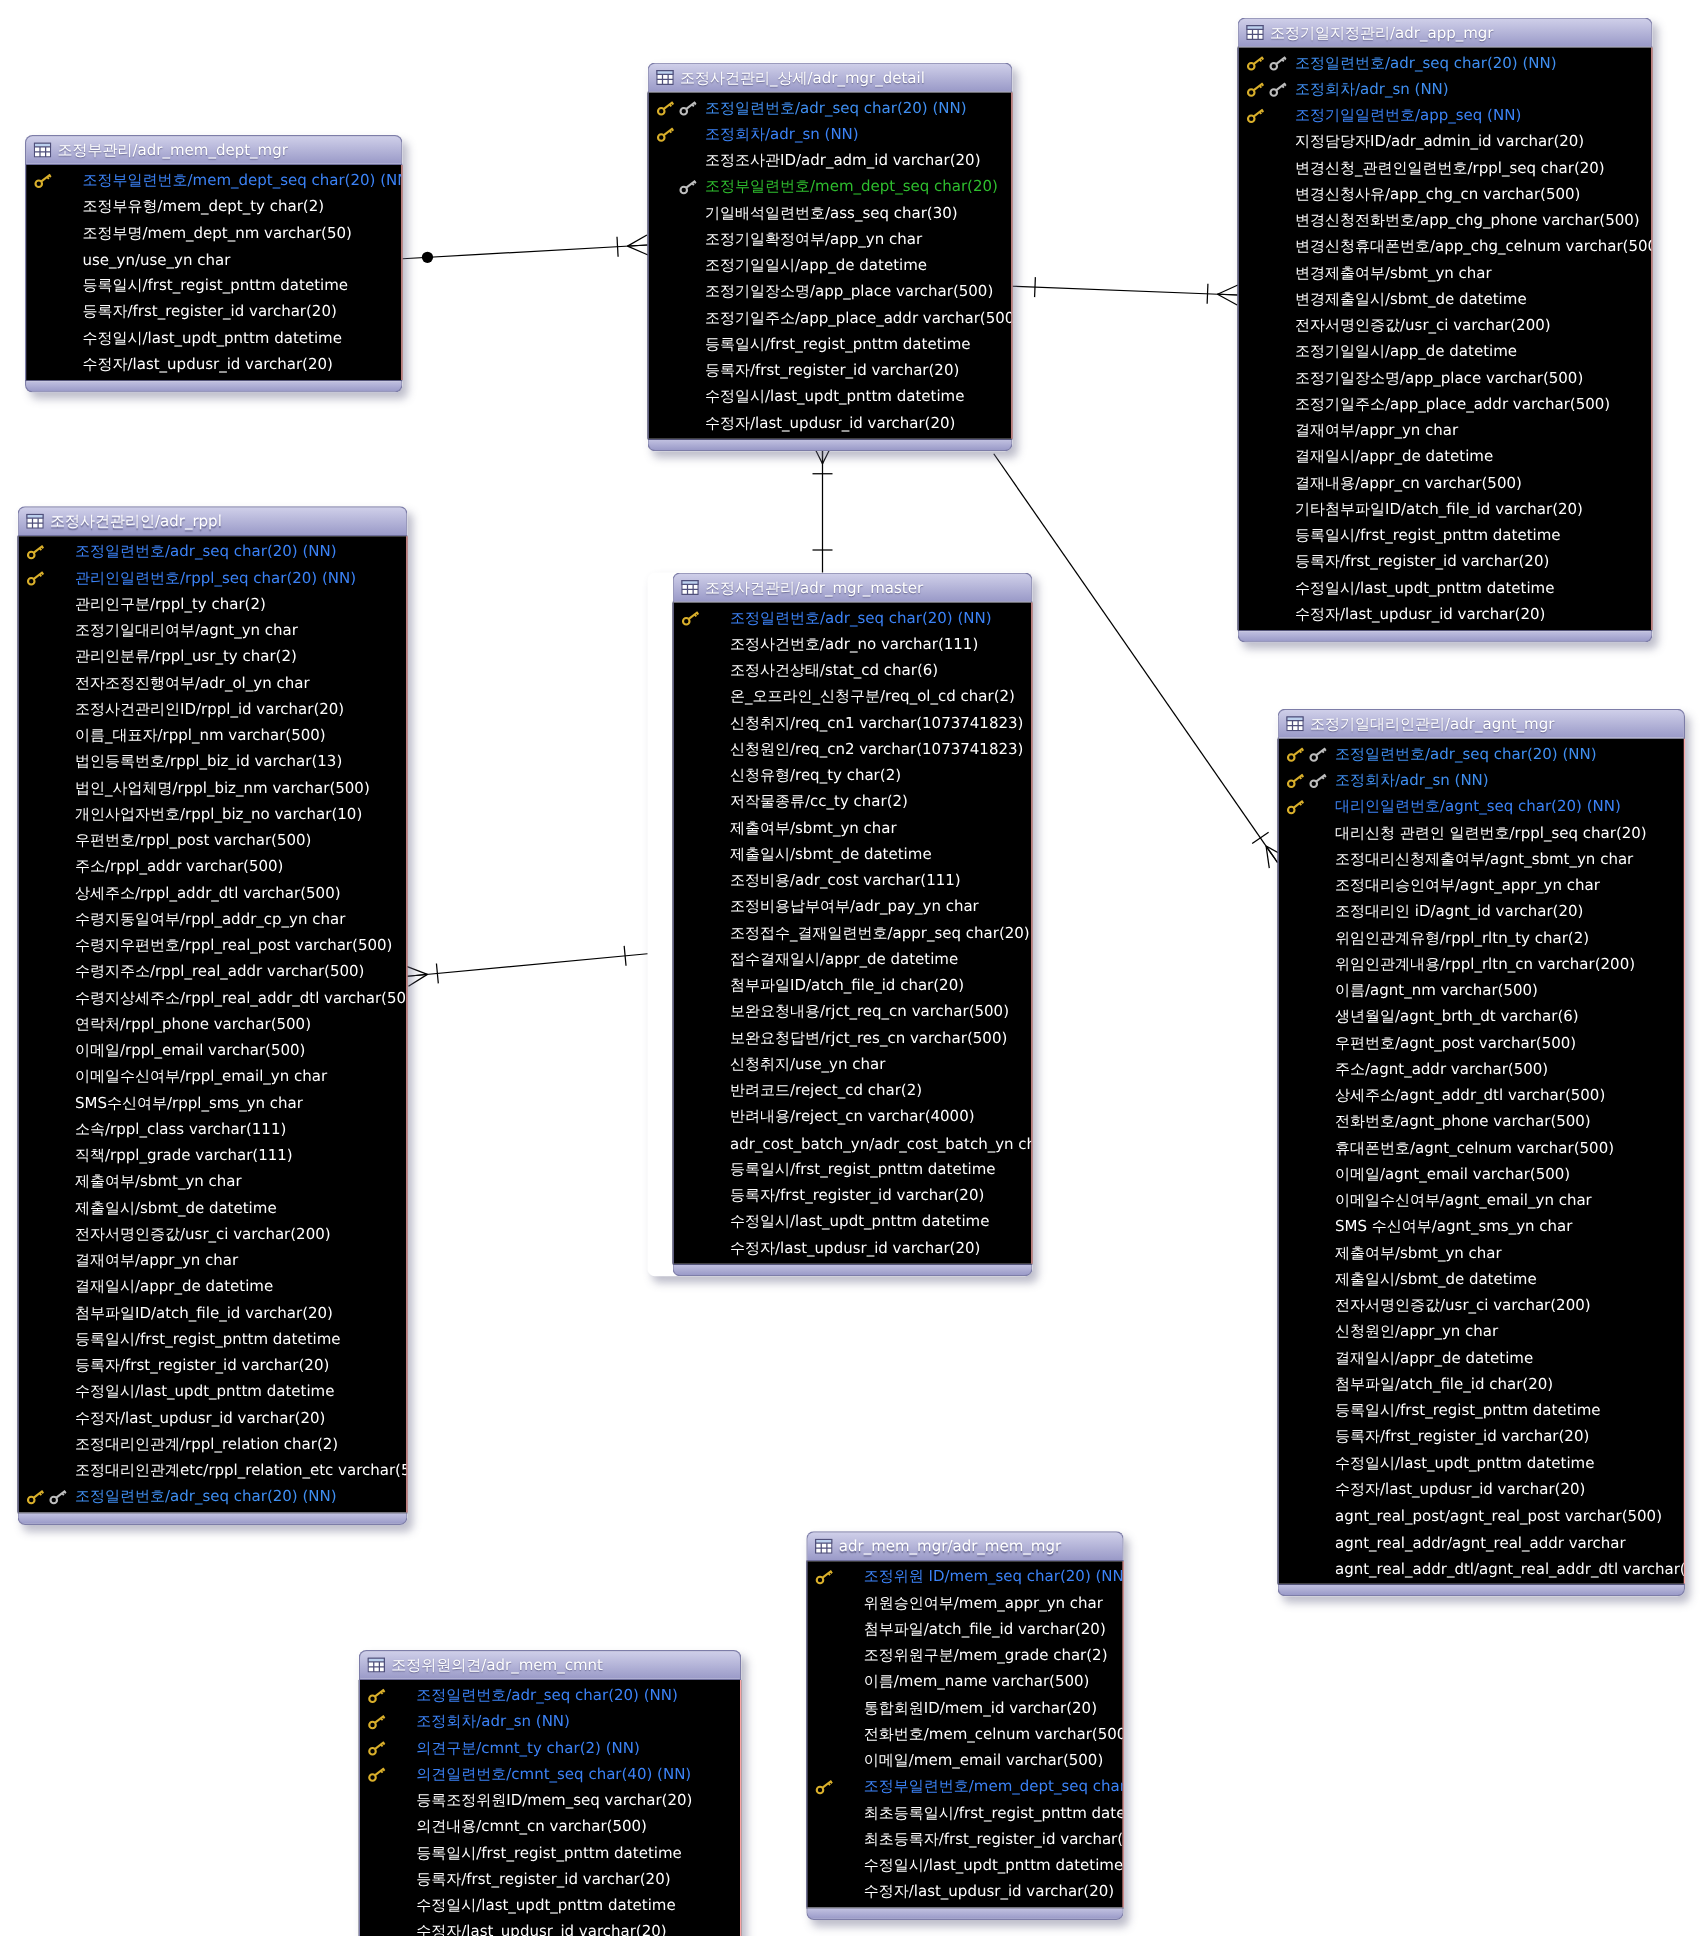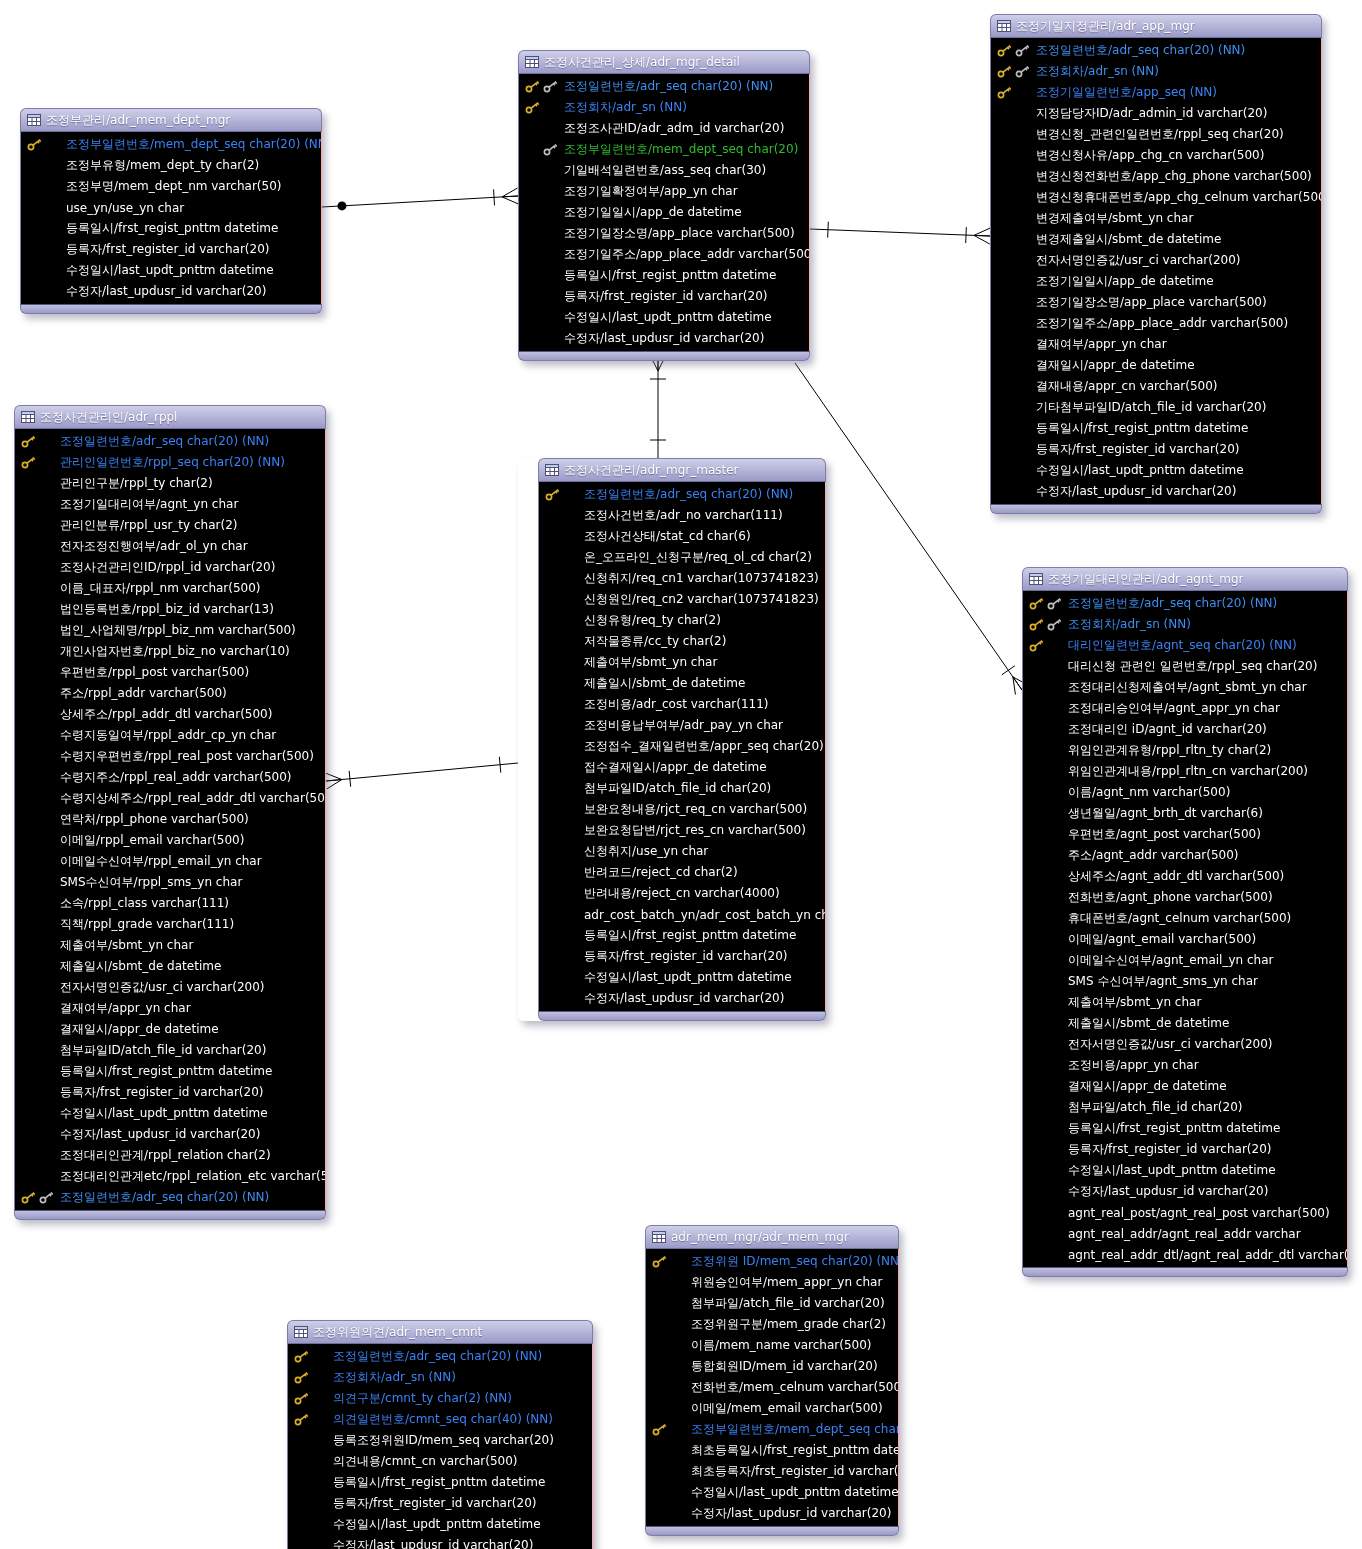--- a/index.html
+++ b/index.html
@@ -1183,21 +1183,21 @@
             <span class="key-slot"></span>
             <span class="key-slot"></span>
           </span>
           <span class="field-label c-reg">전자서명인증값/usr_ci varchar(200)</span>
         </div>
         <div class="field-row">
           <span class="key-cell">
             <span class="key-slot"></span>
             <span class="key-slot"></span>
           </span>
-          <span class="field-label c-reg">조정비용/appr_yn char</span>
+          <span class="field-label c-reg">신청원인/appr_yn char</span>
         </div>
         <div class="field-row">
           <span class="key-cell">
             <span class="key-slot"></span>
             <span class="key-slot"></span>
           </span>
           <span class="field-label c-reg">결재일시/appr_de datetime</span>
         </div>
         <div class="field-row">
           <span class="key-cell">

